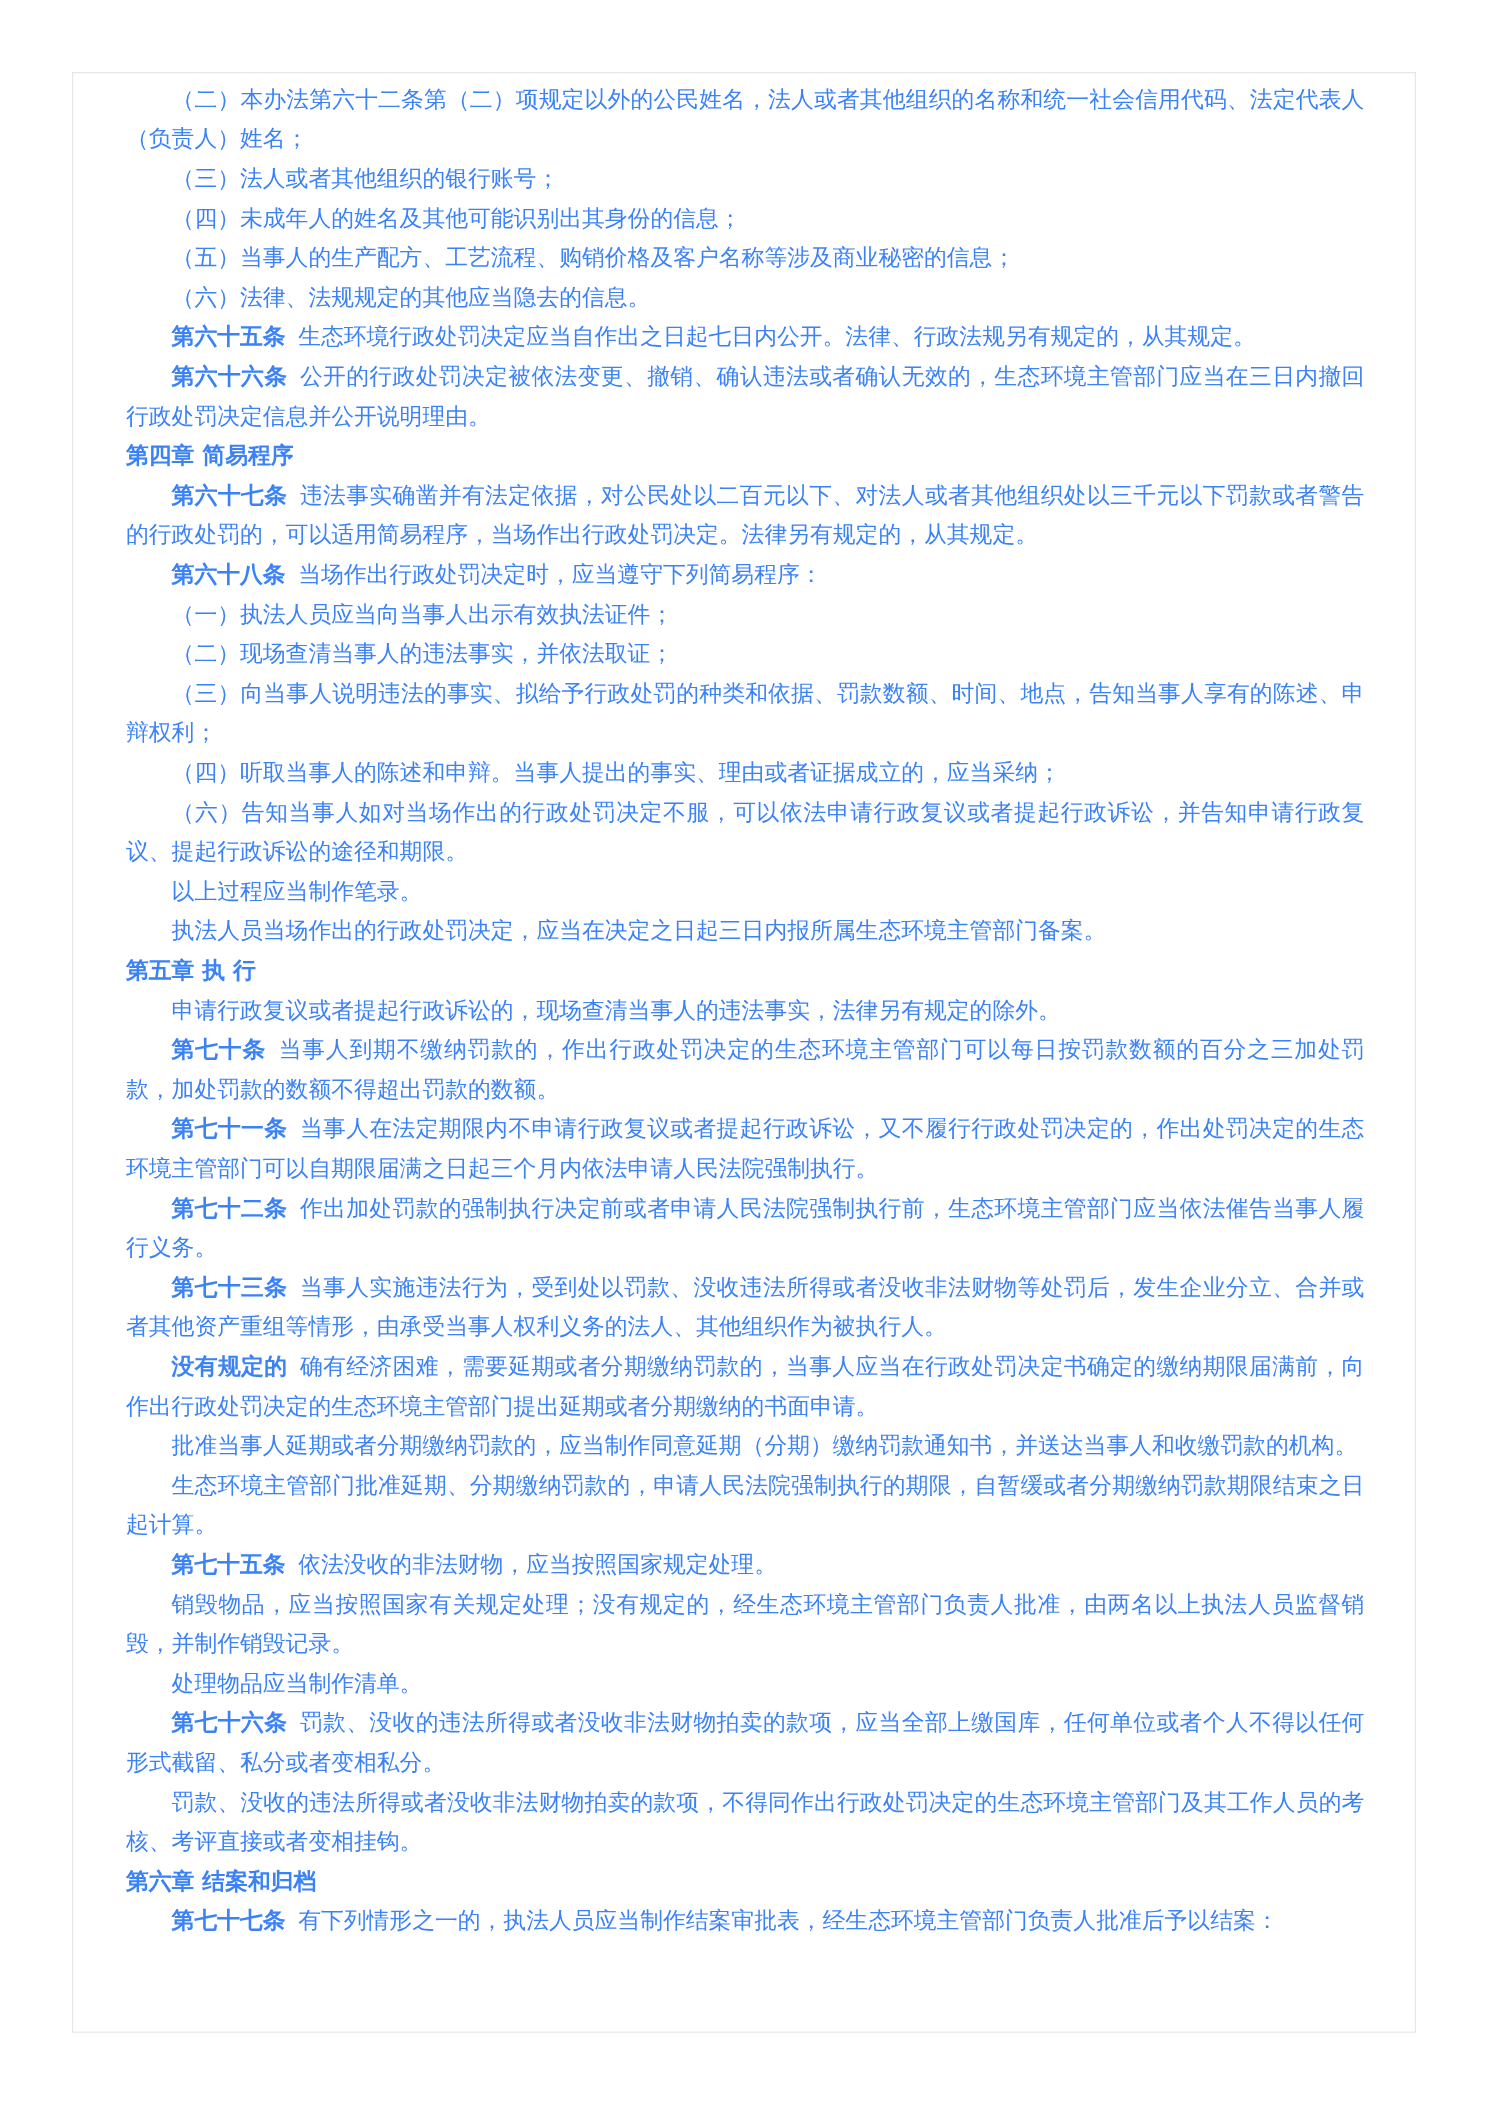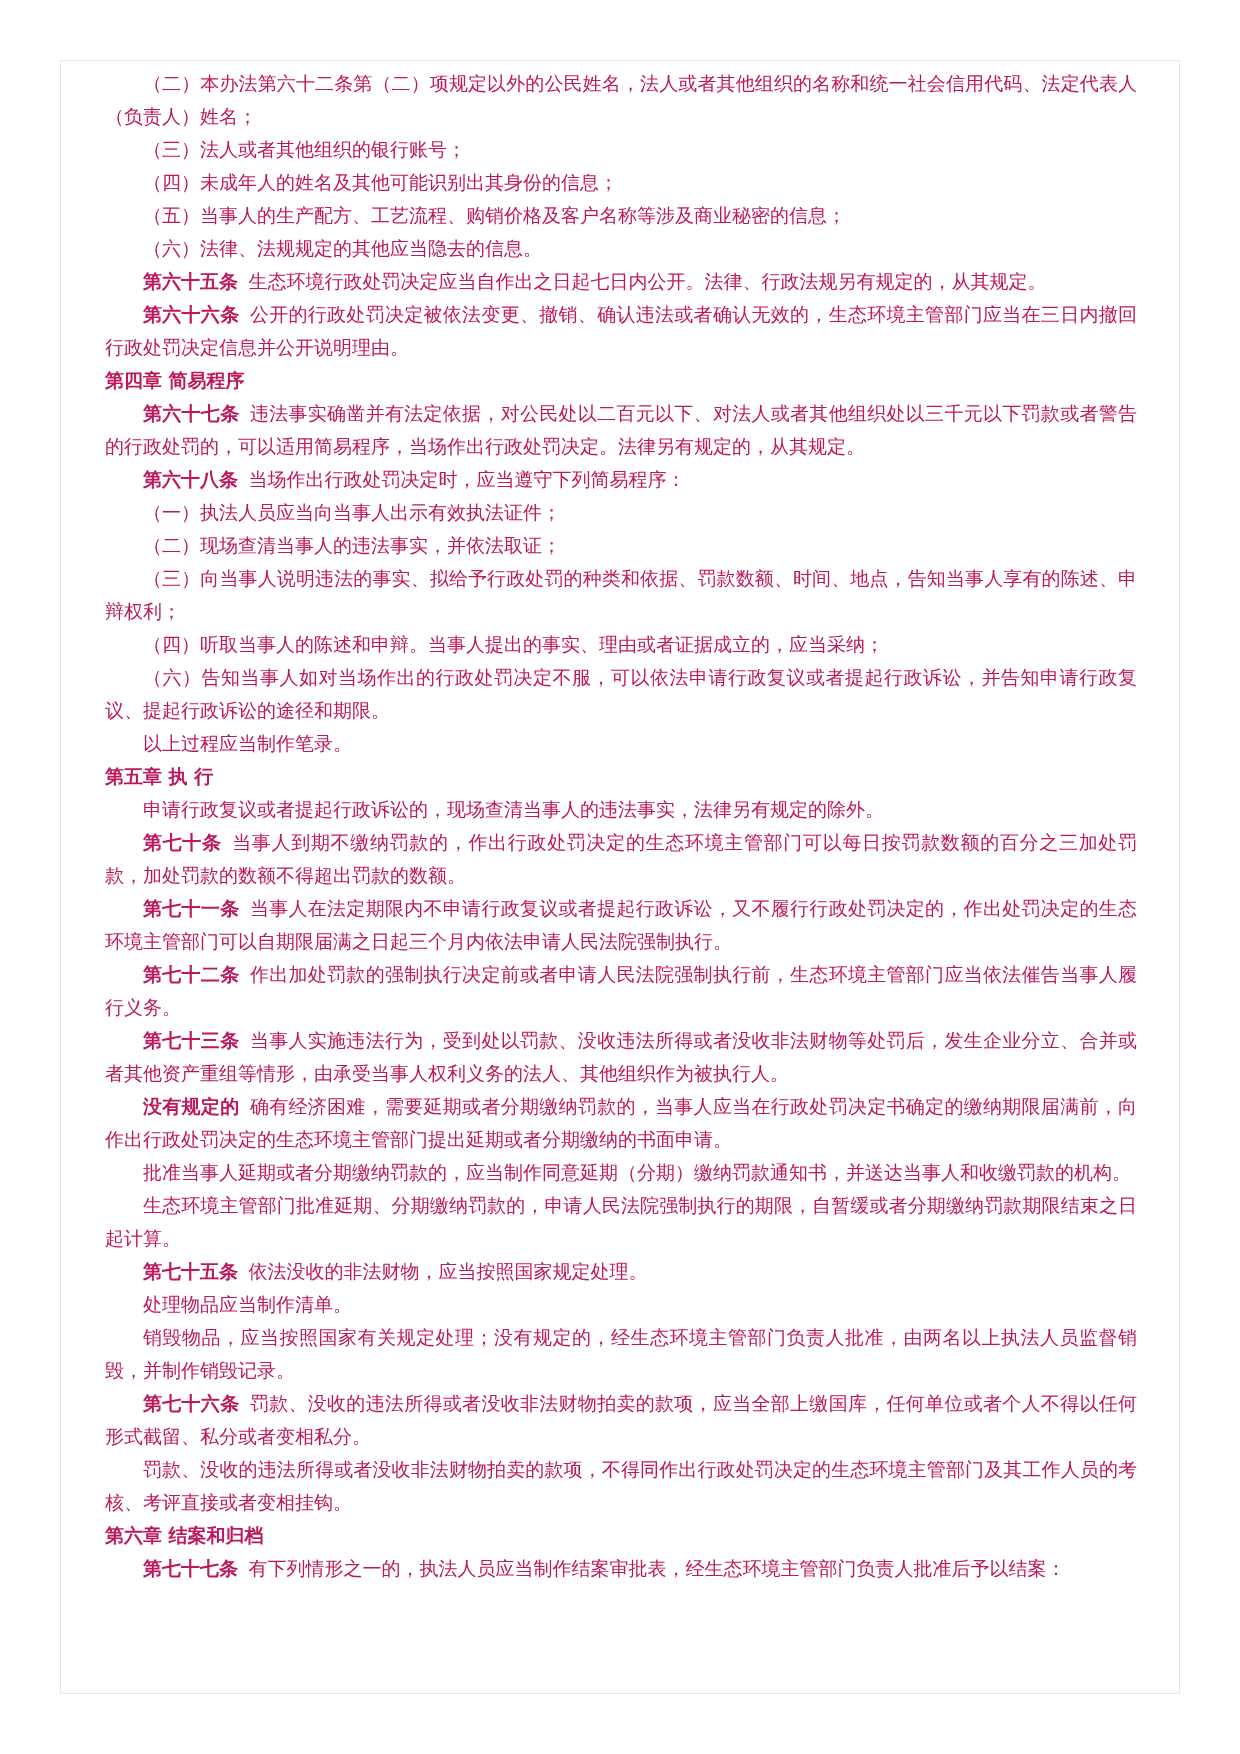--- a/index.html
+++ b/index.html
@@ -19,21 +19,21 @@
     box-sizing: border-box;
     background: #ffffff;
     border: 1px solid #e7e7e7;
     padding: 6px 42px 0 44px;
     overflow: hidden;
   }
   .para {
     margin: 0;
     font-size: 19px;
     line-height: 33px;
-    color: #be185d;
+    color: #3b82f6;
     text-align: justify;
     text-indent: 2em;
     letter-spacing: 0;
   }
   .para.chapter {
     text-indent: 0;
     font-weight: bold;
   }
   .lead {
     font-weight: bold;
@@ -54,30 +54,31 @@
       <p class="para article"><b class="lead">第六十六条</b><span>公开的行政处罚决定被依法变更、撤销、确认违法或者确认无效的，生态环境主管部门应当在三日内撤回行政处罚决定信息并公开说明理由。</span></p>
       <p class="para chapter">第四章 简易程序</p>
       <p class="para article"><b class="lead">第六十七条</b><span>违法事实确凿并有法定依据，对公民处以二百元以下、对法人或者其他组织处以三千元以下罚款或者警告的行政处罚的，可以适用简易程序，当场作出行政处罚决定。法律另有规定的，从其规定。</span></p>
       <p class="para article"><b class="lead">第六十八条</b><span>当场作出行政处罚决定时，应当遵守下列简易程序：</span></p>
       <p class="para list-item">（一）执法人员应当向当事人出示有效执法证件；</p>
       <p class="para list-item">（二）现场查清当事人的违法事实，并依法取证；</p>
       <p class="para list-item">（三）向当事人说明违法的事实、拟给予行政处罚的种类和依据、罚款数额、时间、地点，告知当事人享有的陈述、申辩权利；</p>
       <p class="para list-item">（四）听取当事人的陈述和申辩。当事人提出的事实、理由或者证据成立的，应当采纳；</p>
       <p class="para list-item">（六）告知当事人如对当场作出的行政处罚决定不服，可以依法申请行政复议或者提起行政诉讼，并告知申请行政复议、提起行政诉讼的途径和期限。</p>
       <p class="para body">以上过程应当制作笔录。</p>
+      <p class="para body">执法人员当场作出的行政处罚决定，应当在决定之日起三日内报所属生态环境主管部门备案。</p>
       <p class="para chapter">第五章 执 行</p>
       <p class="para body">申请行政复议或者提起行政诉讼的，现场查清当事人的违法事实，法律另有规定的除外。</p>
       <p class="para article"><b class="lead">第七十条</b><span>当事人到期不缴纳罚款的，作出行政处罚决定的生态环境主管部门可以每日按罚款数额的百分之三加处罚款，加处罚款的数额不得超出罚款的数额。</span></p>
       <p class="para article"><b class="lead">第七十一条</b><span>当事人在法定期限内不申请行政复议或者提起行政诉讼，又不履行行政处罚决定的，作出处罚决定的生态环境主管部门可以自期限届满之日起三个月内依法申请人民法院强制执行。</span></p>
       <p class="para article"><b class="lead">第七十二条</b><span>作出加处罚款的强制执行决定前或者申请人民法院强制执行前，生态环境主管部门应当依法催告当事人履行义务。</span></p>
       <p class="para article"><b class="lead">第七十三条</b><span>当事人实施违法行为，受到处以罚款、没收违法所得或者没收非法财物等处罚后，发生企业分立、合并或者其他资产重组等情形，由承受当事人权利义务的法人、其他组织作为被执行人。</span></p>
       <p class="para article"><b class="lead">没有规定的</b><span>确有经济困难，需要延期或者分期缴纳罚款的，当事人应当在行政处罚决定书确定的缴纳期限届满前，向作出行政处罚决定的生态环境主管部门提出延期或者分期缴纳的书面申请。</span></p>
       <p class="para body">批准当事人延期或者分期缴纳罚款的，应当制作同意延期（分期）缴纳罚款通知书，并送达当事人和收缴罚款的机构。</p>
       <p class="para body">生态环境主管部门批准延期、分期缴纳罚款的，申请人民法院强制执行的期限，自暂缓或者分期缴纳罚款期限结束之日起计算。</p>
       <p class="para article"><b class="lead">第七十五条</b><span>依法没收的非法财物，应当按照国家规定处理。</span></p>
+      <p class="para body">销毁物品，应当按照国家有关规定处理；没有规定的，经生态环境主管部门负责人批准，由两名以上执法人员监督销毁，并制作销毁记录。</p>
       <p class="para body">处理物品应当制作清单。</p>
-      <p class="para body">销毁物品，应当按照国家有关规定处理；没有规定的，经生态环境主管部门负责人批准，由两名以上执法人员监督销毁，并制作销毁记录。</p>
       <p class="para article"><b class="lead">第七十六条</b><span>罚款、没收的违法所得或者没收非法财物拍卖的款项，应当全部上缴国库，任何单位或者个人不得以任何形式截留、私分或者变相私分。</span></p>
       <p class="para body">罚款、没收的违法所得或者没收非法财物拍卖的款项，不得同作出行政处罚决定的生态环境主管部门及其工作人员的考核、考评直接或者变相挂钩。</p>
       <p class="para chapter">第六章 结案和归档</p>
       <p class="para article"><b class="lead">第七十七条</b><span>有下列情形之一的，执法人员应当制作结案审批表，经生态环境主管部门负责人批准后予以结案：</span></p>
     </div>
 </div>
 
 </body></html>

